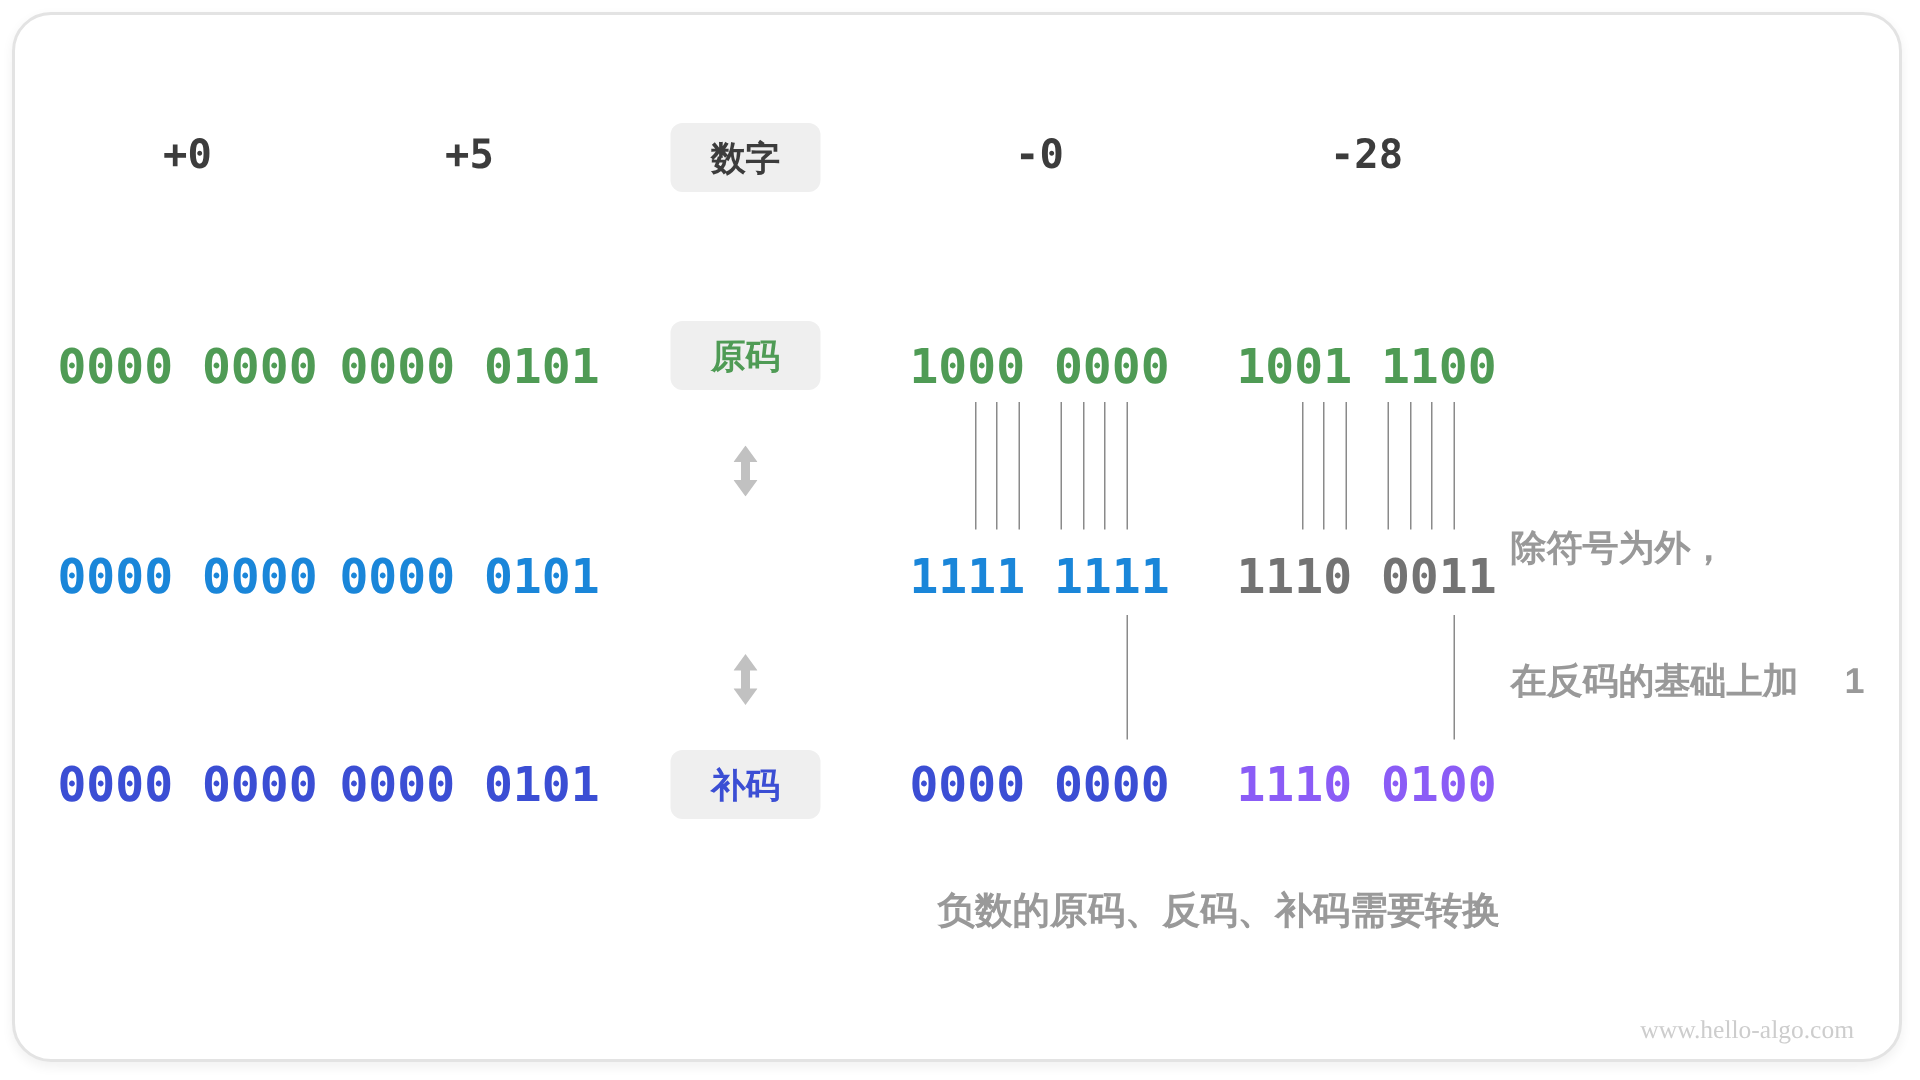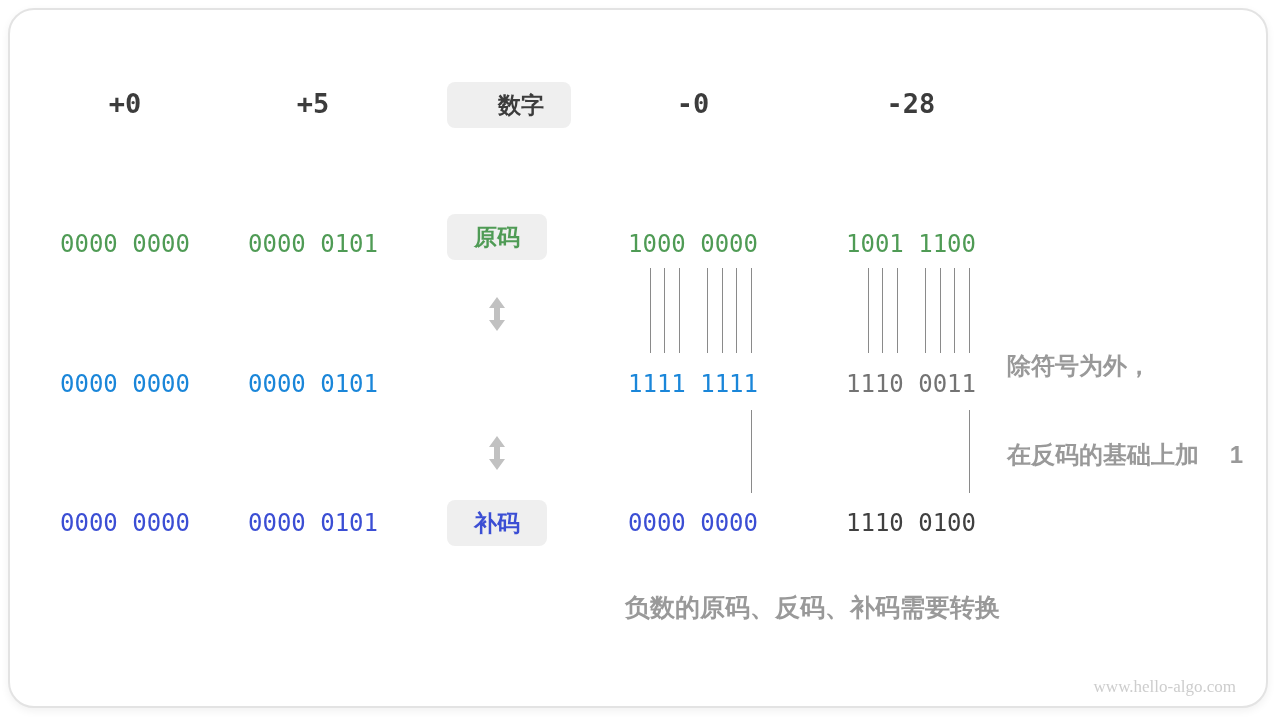--- a/index.html
+++ b/index.html
@@ -14,21 +14,21 @@
   }
   .num-header {
     position:absolute; transform:translateX(-50%);
     font-family:"DejaVu Sans Mono","Liberation Mono",monospace;
     font-weight:bold; font-size:27px; line-height:32px; color:#3c3c3c;
     white-space:nowrap;
   }
   .binary {
     position:absolute; transform:translateX(-50%);
     font-family:"DejaVu Sans Mono","Liberation Mono",monospace;
-    font-weight:normal; font-size:24px; line-height:30px; white-space:pre;
+    font-weight:bold; font-size:32px; line-height:30px; white-space:pre;
   }
   .badge {
     position:absolute; left:447px; width:100px; height:46px;
     background:#efefef; border-radius:8px;
     display:flex; align-items:center; justify-content:center;
     font-weight:bold; font-size:23px; color:#3c3c3c; white-space:nowrap;
   }
   .vline {
     position:absolute; width:1px; background:#8a8a8a;
   }
@@ -51,38 +51,38 @@
 <body>
 
 <div class="canvas">
   <div class="card"></div>
 
   <div class="num-header" style="left:125px; top:88px;">+0</div>
   <div class="num-header" style="left:313px; top:88px;">+5</div>
   <div class="num-header" style="left:693px; top:88px;">-0</div>
   <div class="num-header" style="left:911px; top:88px;">-28</div>
 
-  <div class="badge" style="top:82px;padding-left:24px;">数字</div>
+  <div class="badge" style="top:82px;">数字</div>
   <div class="badge" style="top: 214px; color: rgb(79, 155, 85);">原码</div>
   <div class="badge" style="top: 500px; color: rgb(59, 78, 212);">补码</div>
 
   <div class="binary" style="left: 125px; top: 229px; color: rgb(79, 155, 85);">0000 0000</div>
   <div class="binary" style="left: 313px; top: 229px; color: rgb(79, 155, 85);">0000 0101</div>
   <div class="binary" style="left: 693px; top: 229px; color: rgb(79, 155, 85);">1000 0000</div>
   <div class="binary" style="left: 911px; top: 229px; color: rgb(79, 155, 85);">1001 1100</div>
 
   <div class="binary" style="left: 125px; top: 369px; color: rgb(26, 134, 217);">0000 0000</div>
   <div class="binary" style="left: 313px; top: 369px; color: rgb(26, 134, 217);">0000 0101</div>
   <div class="binary" style="left: 693px; top: 369px; color: rgb(26, 134, 217);">1111 1111</div>
   <div class="binary" style="left: 911px; top: 369px; color: #737373;">1110 0011</div>
 
   <div class="binary" style="left: 125px; top: 508px; color: rgb(59, 78, 212);">0000 0000</div>
   <div class="binary" style="left: 313px; top: 508px; color: rgb(59, 78, 212);">0000 0101</div>
   <div class="binary" style="left: 693px; top: 508px; color: rgb(59, 78, 212);">0000 0000</div>
-  <div class="binary" style="left: 911px; top: 508px; color: #404040;">1110 0100</div>
+  <div class="binary" style="left: 911px; top: 508px; color: #8b5cf6;">1110 0100</div>
 
   <svg class="arrow" style="top:297px;" viewBox="0 0 16 34">
     <polygon points="8,0 16,11 11,11 11,23 16,23 8,34 0,23 5,23 5,11 0,11" fill="#c1c1c1"></polygon>
   </svg>
   <svg class="arrow" style="top:436px;" viewBox="0 0 16 34">
     <polygon points="8,0 16,11 11,11 11,23 16,23 8,34 0,23 5,23 5,11 0,11" fill="#c1c1c1"></polygon>
   </svg>
 
   <div>
     <div class="vline" style="left:650px; top:268px; height:85px;"></div>

